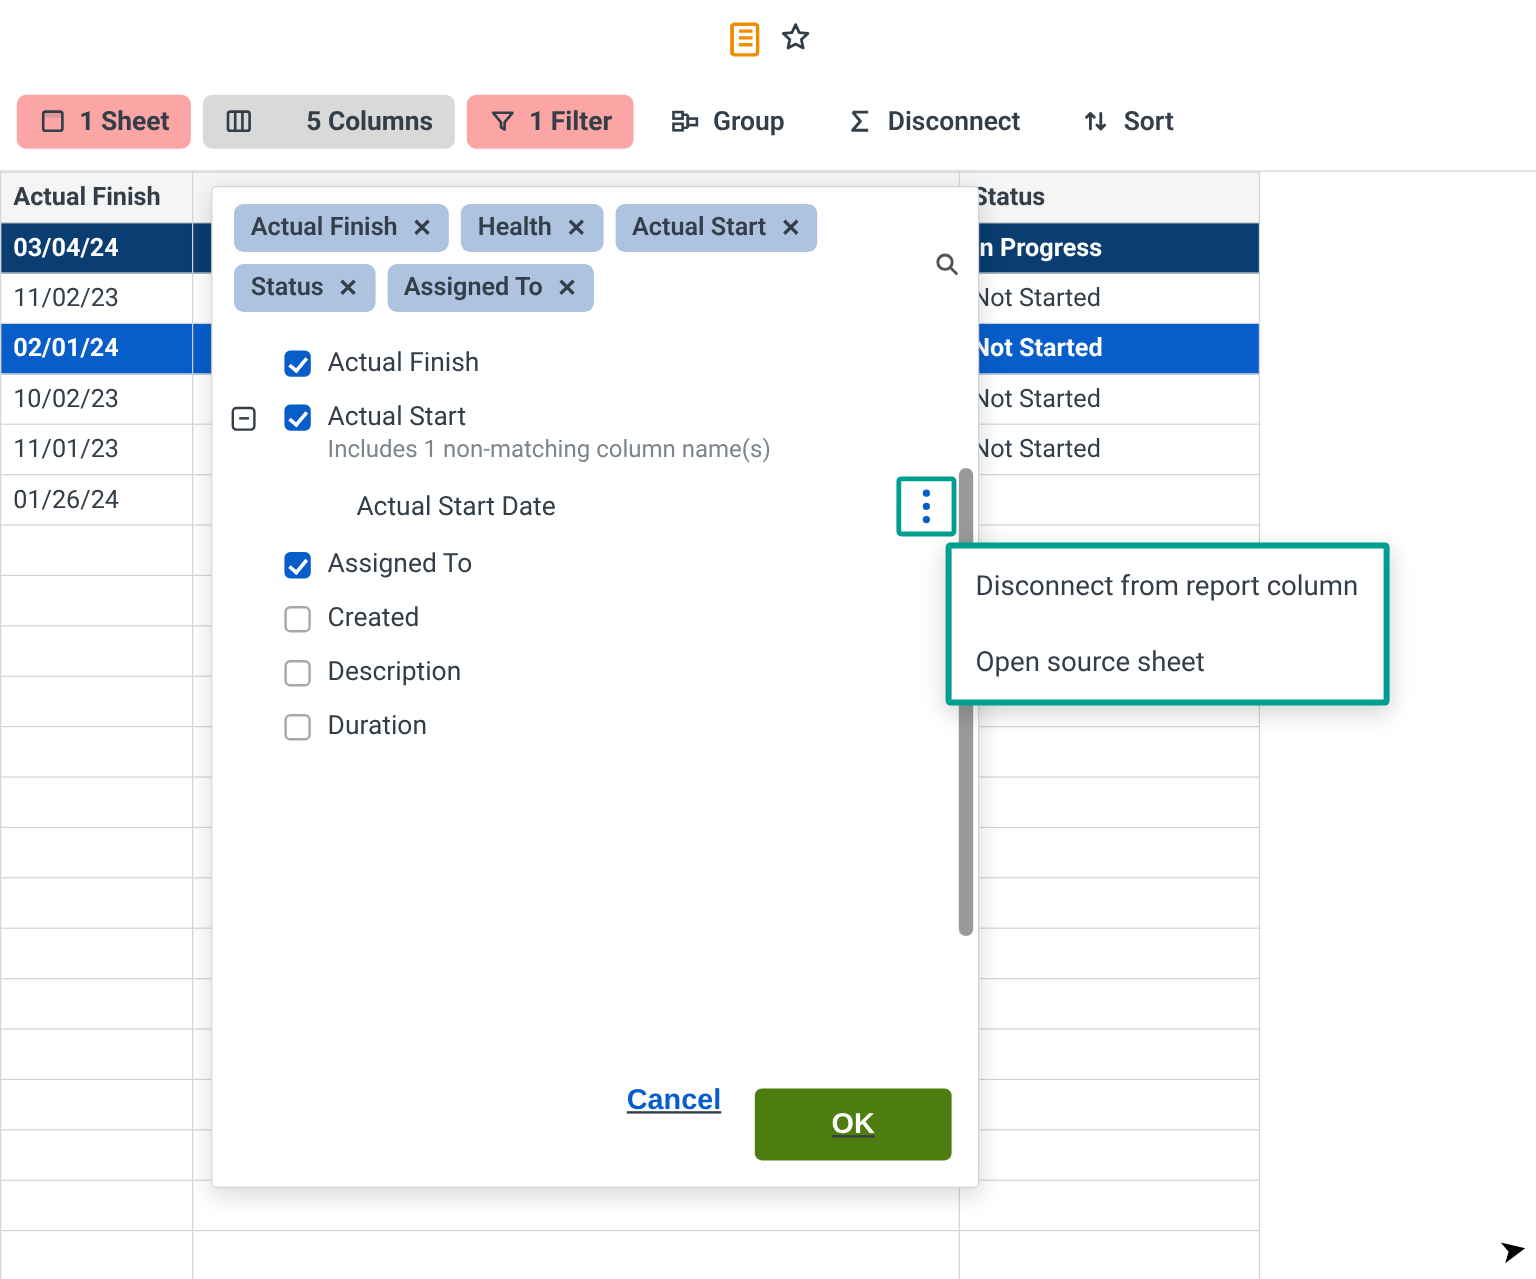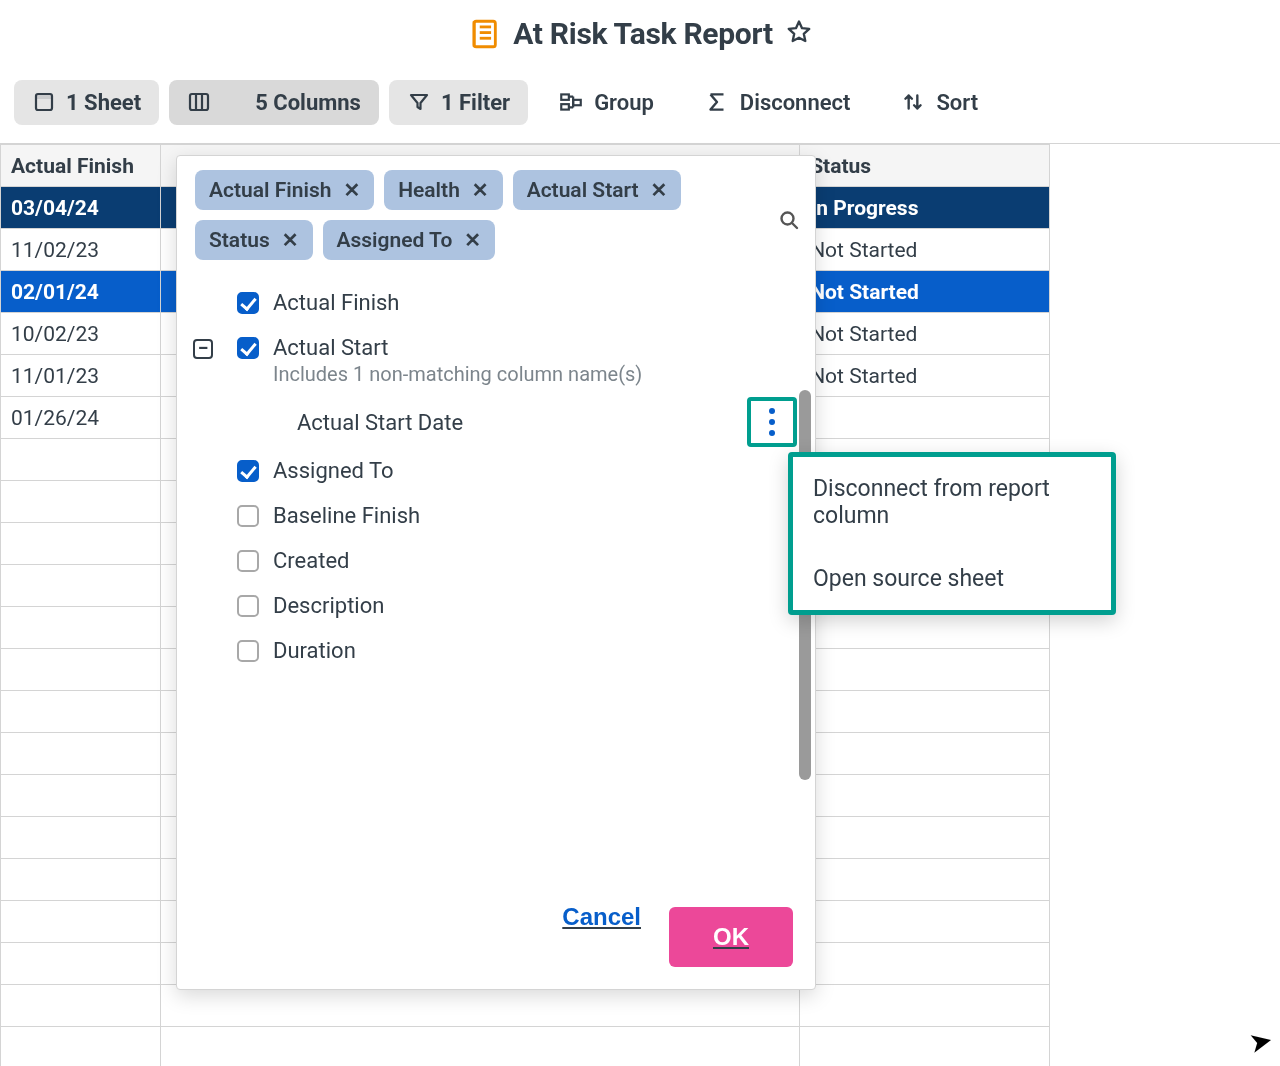--- a/index.html
+++ b/index.html
@@ -42,21 +42,21 @@
     display:flex;
     align-items:center;
     gap:10px;
     padding: 10px 18px;
     border-radius:8px;
     font-size:22px;
     font-weight:700;
     color:#333e48;
     cursor:pointer;
   }
-  .tb-btn.active   { background:#e5e5e5; }
+  .tb-btn.active   { background:#fca5a5; }
   .tb-btn.selected { background:#d9d9d9;gap:44px; }
   .tb-btn.plain    { background:transparent; font-weight:600; padding:10px 20px; }
   .tb-btn svg { flex:none; }
 
   
   .sheet-area {
     position:relative;
     border-top:1px solid #d4d4d4;
   }
   .grid {
@@ -212,36 +212,36 @@
     align-items:center;
     text-decoration:underline;
   }
   .btn-cancel {
     color:#075eca;
     font-size:24px;
     font-weight:700;
     background:none;border:none;cursor:pointer;
   }
   .btn-ok {
-    background:#ec4899;
+    background:#4d7c0f;
     color:#fff;
     font-size:24px;
     font-weight:700;
     border:none;
     border-radius:6px;
-    padding:16px 44px;
+    padding:16px 64px;
     cursor:pointer;
     margin-top:40px;
   }
 
   
   .ctx-menu {
     position:absolute;
     left:788px; top:452px;
-    width:328px;
+    width:370px;
     background:#fff;
     border:5px solid #009e8f;
     border-radius:4px;
     box-shadow:0 6px 20px rgba(0,0,0,0.18);
   }
   .ctx-item {
     padding:18px 20px;
     font-size:23px;
     color:#333e48;
     cursor:pointer;
@@ -262,21 +262,20 @@
 <div class="page-header">
   <span class="report-icon">
     <svg width="34" height="34" viewBox="0 0 24 24" fill="none">
       <rect x="5" y="3" width="15" height="18" rx="1.5" stroke="#f08c00" stroke-width="2"></rect>
       <line x1="5" y1="3" x2="5" y2="21" stroke="#f08c00" stroke-width="2"></line>
       <line x1="9" y1="7" x2="17" y2="7" stroke="#f08c00" stroke-width="2"></line>
       <line x1="9" y1="11" x2="17" y2="11" stroke="#f08c00" stroke-width="2"></line>
       <line x1="9" y1="15" x2="17" y2="15" stroke="#f08c00" stroke-width="2"></line>
     </svg>
   </span>
-  <span class="page-title">At Risk Task Report</span>
   <span class="star-icon">
     <svg width="28" height="28" viewBox="0 0 24 24" fill="none">
       <path d="M12 3l2.6 5.7 6.2.6-4.7 4.3 1.3 6.1L12 16.9 6.6 19.7l1.3-6.1L3.2 9.3l6.2-.6L12 3z" stroke="#333e48" stroke-width="2" stroke-linejoin="round"></path>
     </svg>
   </span>
 </div>
 
 <div class="toolbar">
   <div class="tb-btn active">
     <svg width="24" height="24" viewBox="0 0 24 24" fill="none">
@@ -498,26 +497,20 @@
       </div>
       <div class="col-item">
         <span class="cb checked"></span>
         <span class="label-block">
           <span>Assigned To</span>
         </span>
       </div>
       <div class="col-item">
         <span class="cb"></span>
         <span class="label-block">
-          <span>Baseline Finish</span>
-        </span>
-      </div>
-      <div class="col-item">
-        <span class="cb"></span>
-        <span class="label-block">
           <span>Created</span>
         </span>
       </div>
       <div class="col-item">
         <span class="cb"></span>
         <span class="label-block">
           <span>Description</span>
         </span>
       </div>
       <div class="col-item">

